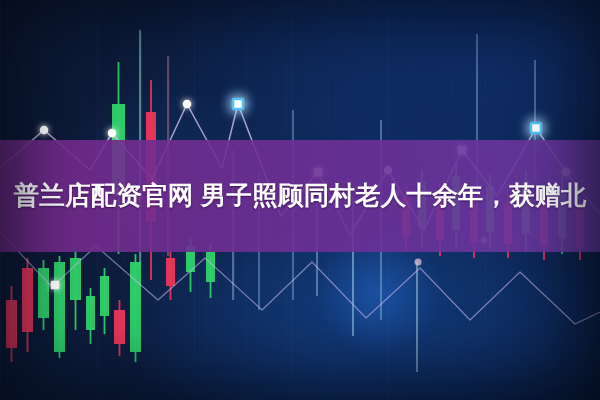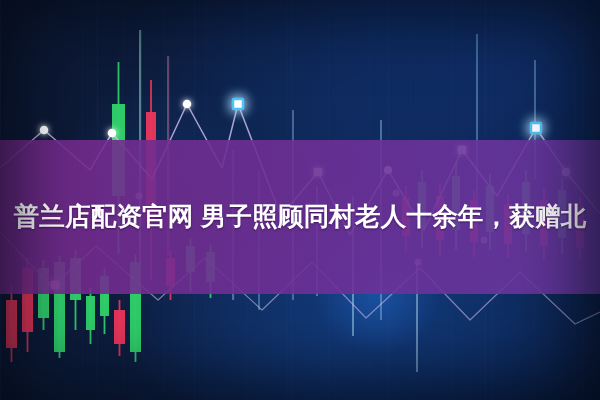--- a/index.html
+++ b/index.html
@@ -55,21 +55,21 @@
     width: 600px;
     height: 400px;
   }
 
   
   .band {
     position: absolute;
     left: 0;
     right: 0;
     top: 140px;
-    height: 154px;
+    height: 112px;
     background: linear-gradient(92deg,
         rgba(118,42,140,0.90) 0%,
         rgba(112,45,145,0.90) 30%,
         rgba(108,48,152,0.90) 60%,
         rgba(104,56,160,0.90) 100%);
     display: flex;
     flex-direction: column;
     align-items: center;
     justify-content: center;
   }

